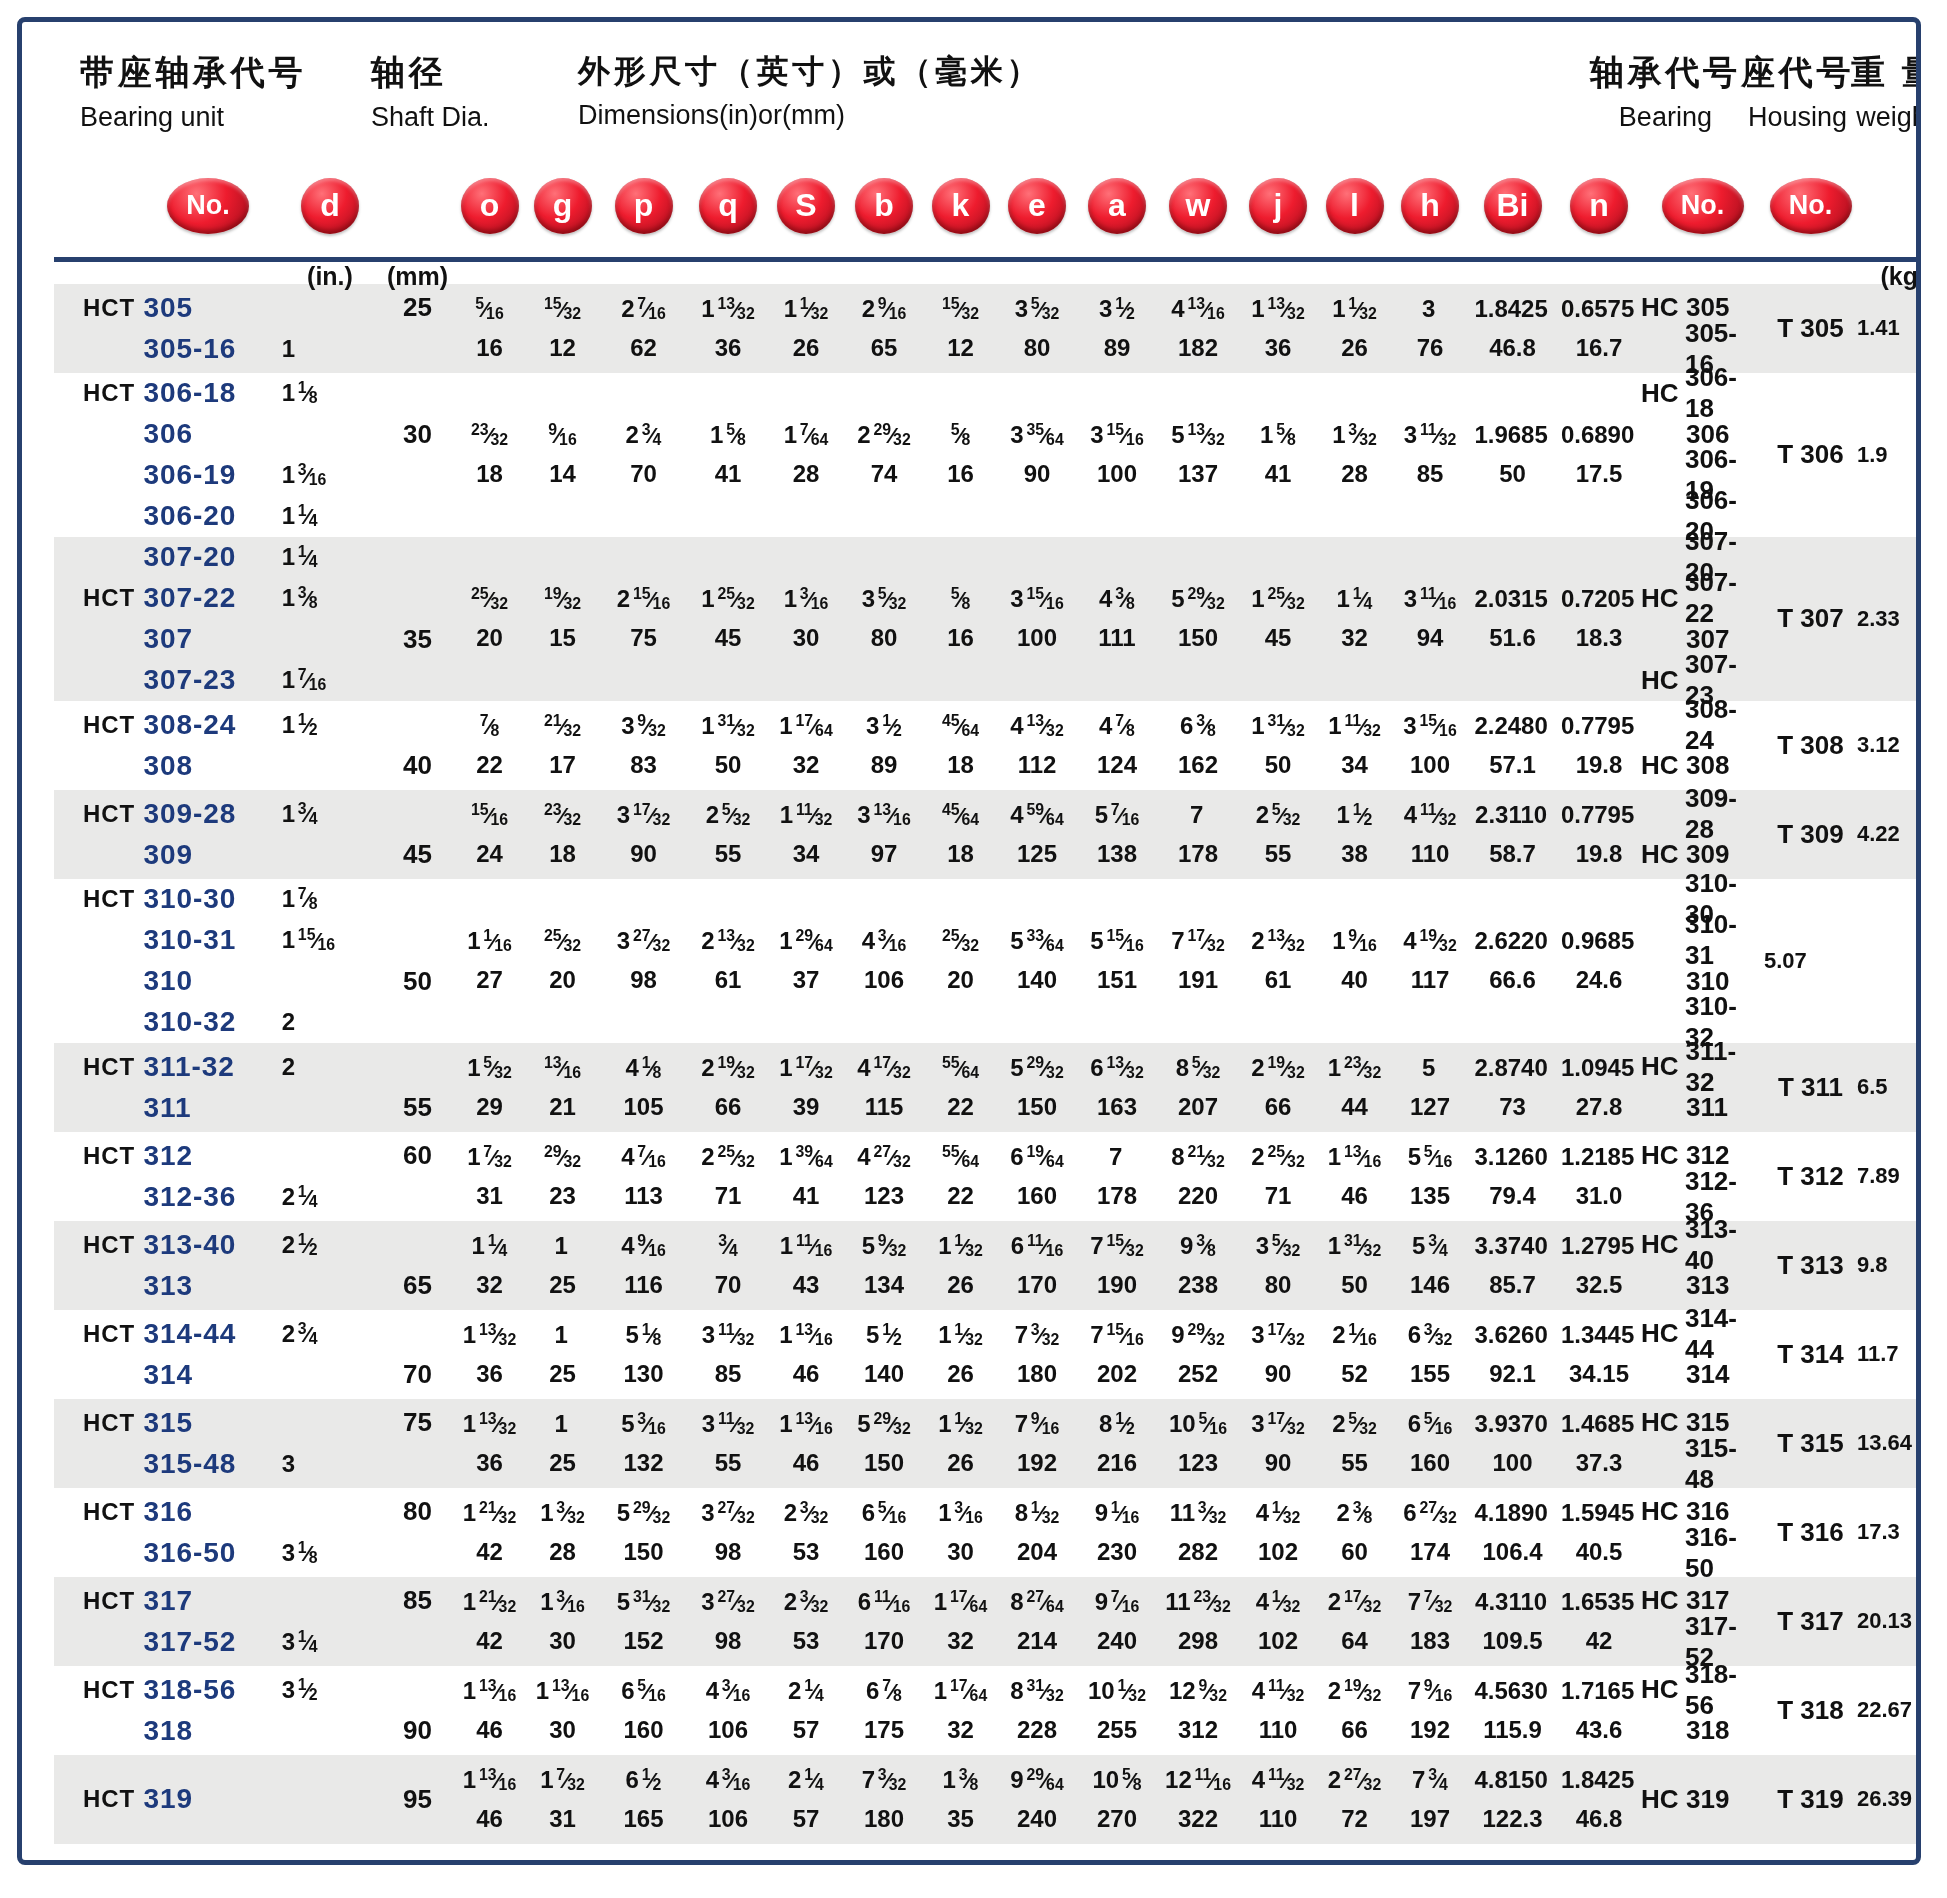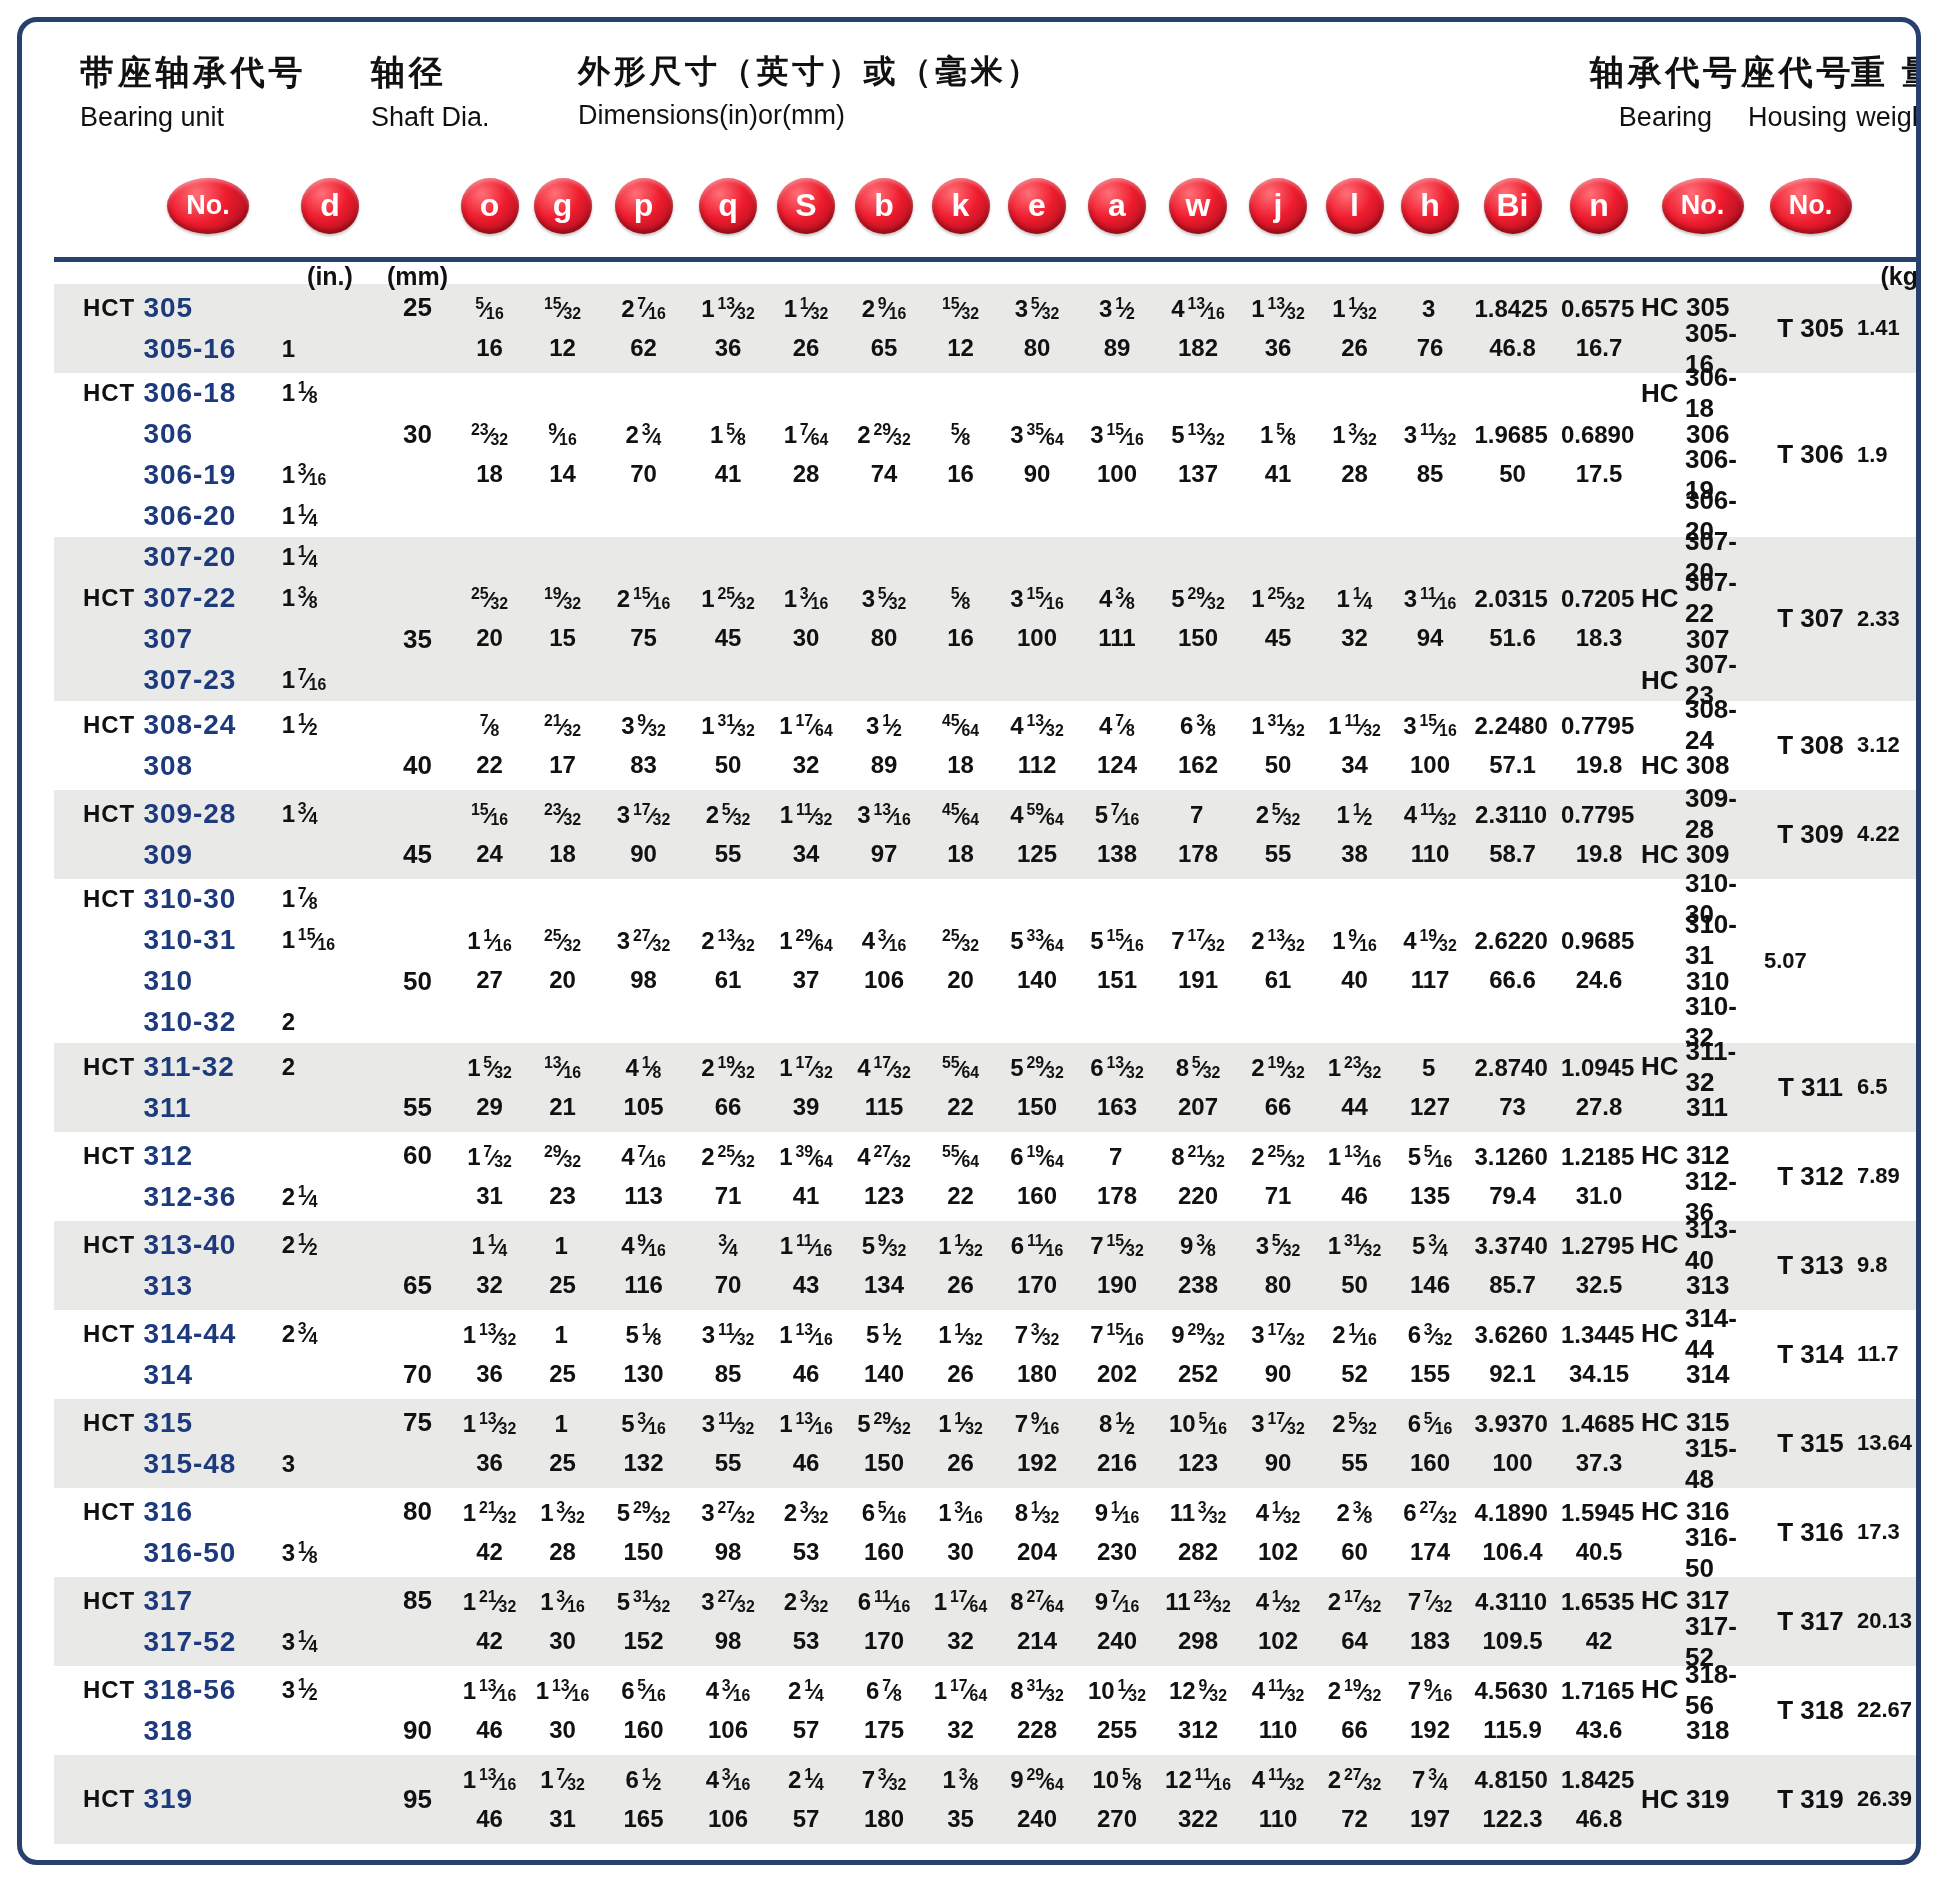--- a/index.html
+++ b/index.html
@@ -1,17 +1,17 @@
 <!DOCTYPE html>
 <html style="font-size:15px"><head>
 <meta charset="utf-8">
 <style>
   html,body{margin:0;padding:0;background:#fff;}
   body{width:1947px;height:1898px;font-family:"Liberation Sans","DejaVu Sans",sans-serif;color:#111;position:relative;}
-  .page{position:absolute;left:17px;top:17px;width:1904px;height:1848px;border:5.6px solid #27406e;border-radius:20px;background:#fff;box-sizing:border-box;padding:28px 0 0 32px;overflow:hidden;}
+  .page{position:absolute;left:17px;top:17px;width:1904px;height:1848px;border:5.6px solid #27406e;border-radius:8px;background:#fff;box-sizing:border-box;padding:28px 0 0 32px;overflow:hidden;}
   .inner{width:1878px;}
 
   
   .hdr{position:relative;height:119px;}
   .hgroup{position:absolute;top:0;}
   .zh{font-size:34px;font-weight:bold;letter-spacing:3.7px;white-space:nowrap;}
   .en{font-size:27px;margin-top:5.6px;white-space:nowrap;}
 
   
   .grid22{display:grid;grid-template-columns:84px 140px 104px 71px 73px 73px 89px 80px 76px 80px 73px 80px 80px 82px 78px 75px 76px 89px 84px 123px 93px 73px;}

